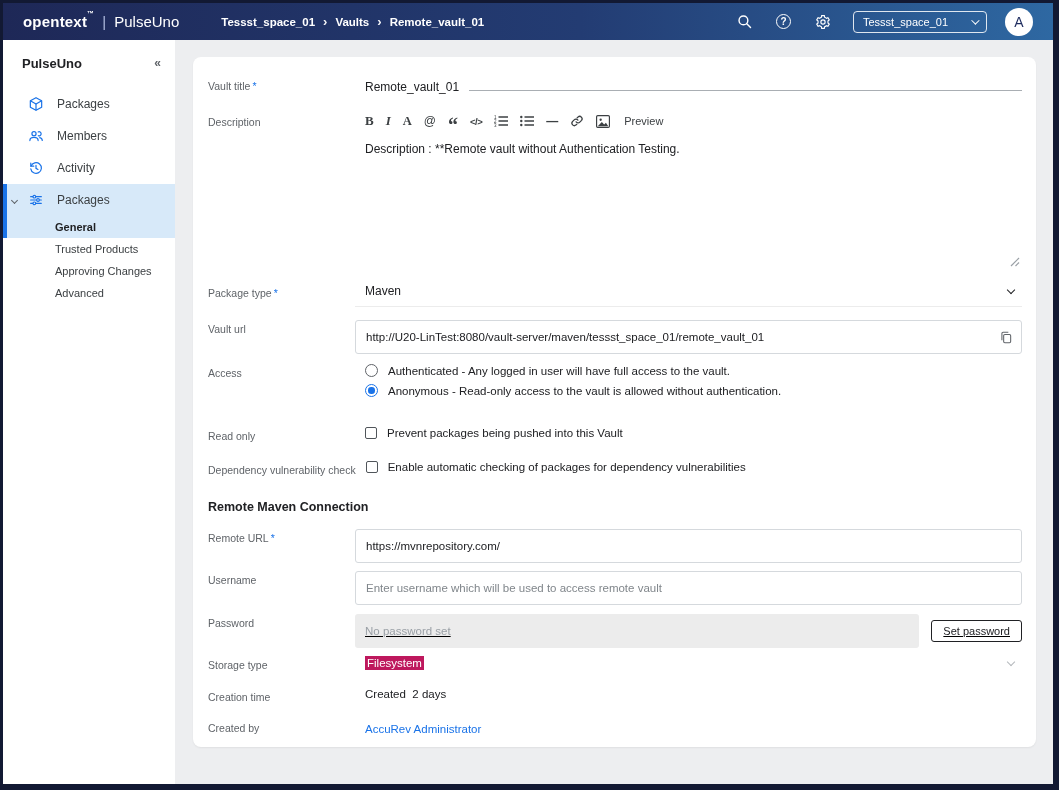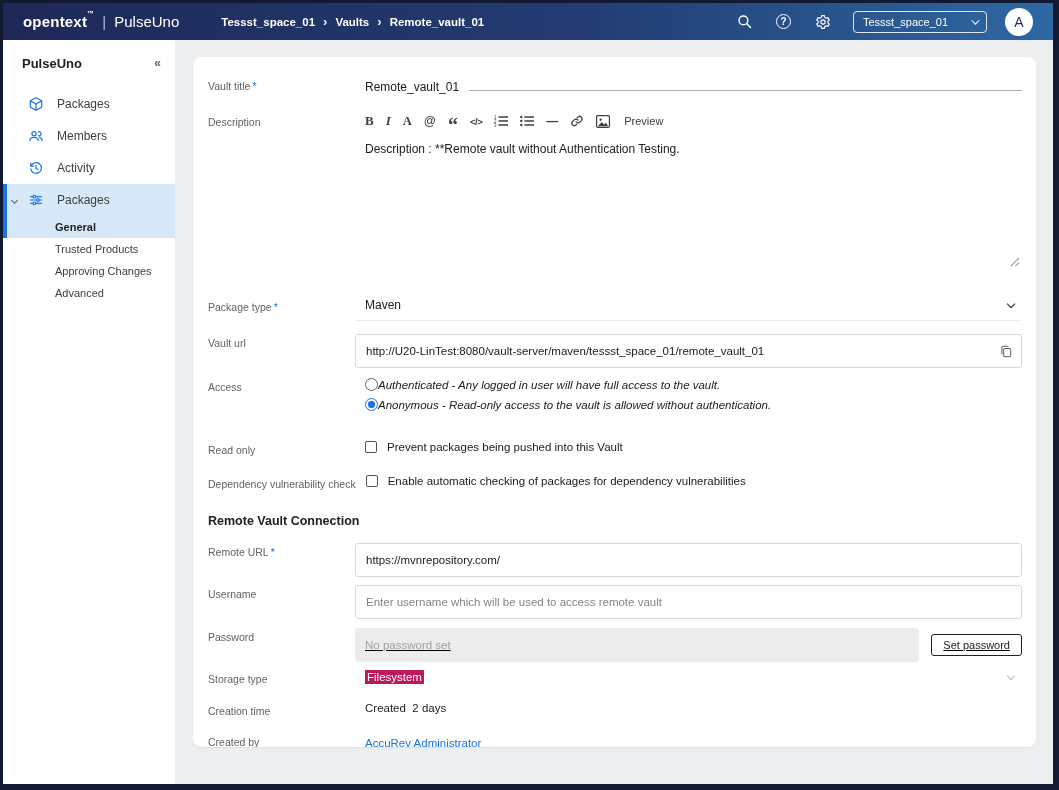--- a/index.html
+++ b/index.html
@@ -71,21 +71,21 @@
   .chev-gray { border-color:#b4b8bc; }
 
   .input-box { display:flex; align-items:center; border:1px solid #d5d9dd; border-radius:3px; height:34px; padding:0 8px 0 10px; background:#fff; }
   .input-box input { border:none; outline:none; flex:1; font-size:11.5px; color:#202124; font-family:inherit; background:transparent; }
   .input-box input::placeholder { color:#80868b; }
   .copy-btn { cursor:pointer; display:flex; }
   .gray-box { background:#ececec; border:none; }
   .gray-box input { color:#9aa0a6; }
   .gray-box input::placeholder { color:#9aa0a6; }
 
-  .radio-opt { display:flex; align-items:center; margin-bottom:7px; cursor:pointer;font-style:italic; }
+  .radio-opt { display:flex; align-items:center; gap:10px; margin-bottom:7px; cursor:pointer; }
   .radio { width:13px; height:13px; border-radius:50%; border:1.6px solid #5f6368; flex:0 0 13px; position:relative; }
   .radio.on { border-color:#1a73e8; }
   .radio.on::after { content:""; position:absolute; left:2.2px; top:2.2px; width:6.5px; height:6.5px; border-radius:50%; background:#1a73e8; }
   .opt-text { font-size:11.5px; color:#202124; }
 
   .check-opt { display:flex; align-items:center; gap:10px; cursor:pointer; }
   .checkbox { width:12px; height:12px; border:1.6px solid #50555a; border-radius:2px; flex:0 0 12px; background:#fff; }
 
   .section-title { font-size:12.5px; font-weight:bold; color:#202124; }
 
@@ -97,21 +97,21 @@
   .storage-row { display:flex; align-items:center; justify-content:space-between; padding:0 8px 0 10px; }
   .sel-highlight { background:#be185d; color:#fff; font-size:11.5px; padding:1px 2px; }
 
   .static-val { font-size:11.5px; color:#202124; padding-left:10px; white-space:pre-wrap; }
   .link { font-size:11.5px; color:#1a73e8; padding-left:10px; cursor:pointer; text-decoration:none; }
 
   .footer { display:flex; justify-content:flex-end; padding:5px 0 0 0; }
   .btn-save { background:#1a73e8; color:#fff; border:none; border-radius:3px; font-size:12px; padding:5px 13px; cursor:pointer; font-family:inherit; }
 
   .mt-desc { margin-top:13px; }
-  .mt-pkg { margin-top:26px; }
+  .mt-pkg { margin-top:12px; }
   .mt-url { margin-top:13px; }
   .mt-access { margin-top:10px; }
   .mt-ro { margin-top:23px; }
   .mt-dep { margin-top:19px; }
   .mt-section { margin-top:24px; }
   .mt-remote { margin-top:15px; }
   .mt-user { margin-top:8px; }
   .mt-pwd { margin-top:9px; }
   .mt-storage { margin-top:8px; }
   .mt-created { margin-top:17px; }
@@ -343,21 +343,21 @@
         </div>
 
         <div class="row mt-dep">
           <div class="lbl">Dependency vulnerability check</div>
           <div class="field check-opt" style="margin-left:10px">
             <span class="checkbox"></span>
             <span class="opt-text">Enable automatic checking of packages for dependency vulnerabilities</span>
           </div>
         </div>
 
-        <div class="section-title mt-section">Remote Vault Connection</div>
+        <div class="section-title mt-section">Remote Maven Connection</div>
 
         <div class="row mt-remote">
           <div class="lbl"><span>Remote URL</span><span class="req">*</span></div>
           <div class="field input-box">
             <input type="text" value="https://mvnrepository.com/" style="">
           </div>
         </div>
 
         <div class="row mt-user">
           <div class="lbl">Username</div>

